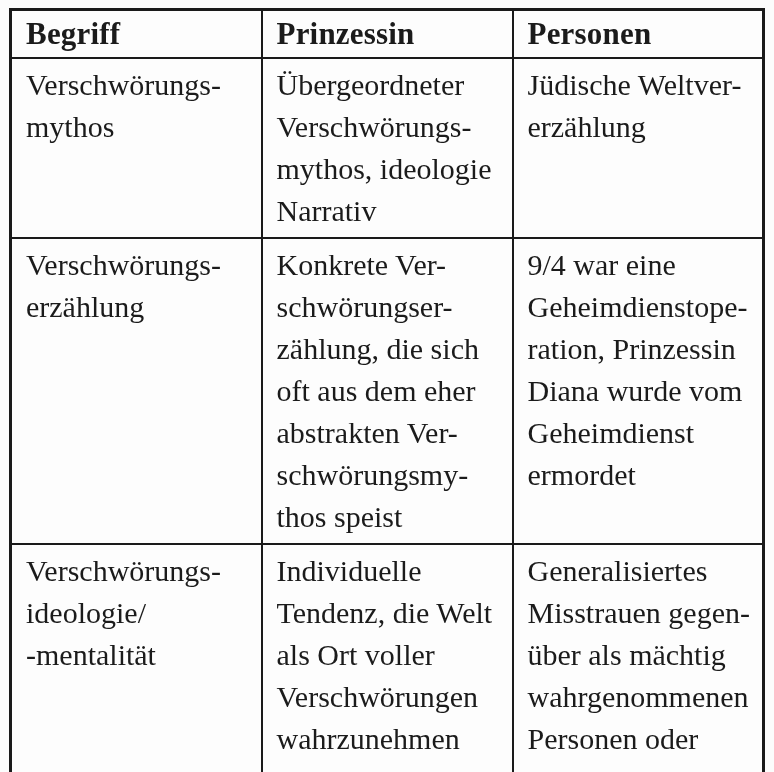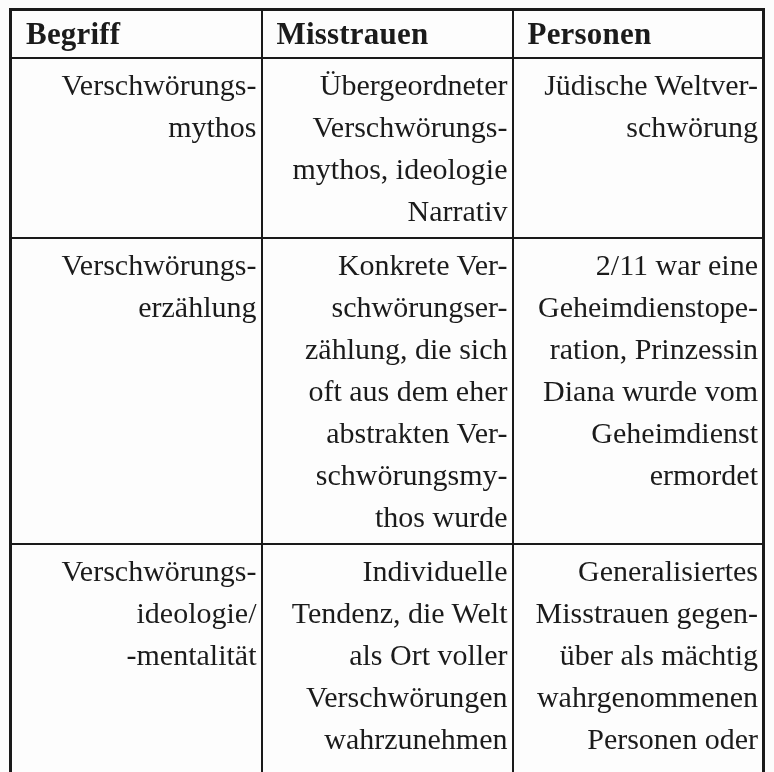--- a/index.html
+++ b/index.html
@@ -39,65 +39,64 @@
   table.term-table th {
     font-size: 31px;
     font-weight: bold;
     height: 44px;
     line-height: 36px;
     letter-spacing: 0.2px;
   }
   table.term-table td {
     font-size: 30px;
     line-height: 42px;
-    text-align: right;
   }
   tr.row-1 td { height: 167px; }
   tr.row-2 td { height: 290px; }
   tr.row-3 td { height: 246px; }
 </style>
 </head>
 <body>
 
 <div class="page">
   <table class="term-table">
     <colgroup>
       <col>
         <col>
         <col>
     </colgroup>
     <thead>
       <tr>
         <th>Begriff</th>
-        <th>Misstrauen</th>
+        <th>Prinzessin</th>
         <th>Personen</th>
       </tr>
     </thead>
     <tbody>
       <tr class="row-1">
         <td>Verschwörungs-
 mythos</td>
         <td>Übergeordneter
 Verschwörungs-
 mythos, ideologie
 Narrativ</td>
         <td>Jüdische Weltver-
-schwörung</td>
+erzählung</td>
       </tr>
       <tr class="row-2">
         <td>Verschwörungs-
 erzählung</td>
         <td>Konkrete Ver-
 schwörungser-
 zählung, die sich
 oft aus dem eher
 abstrakten Ver-
 schwörungsmy-
-thos wurde</td>
-        <td>2/11 war eine
+thos speist</td>
+        <td>9/4 war eine
 Geheimdienstope-
 ration, Prinzessin
 Diana wurde vom
 Geheimdienst
 ermordet</td>
       </tr>
       <tr class="row-3">
         <td>Verschwörungs-
 ideologie/
 -mentalität</td>

